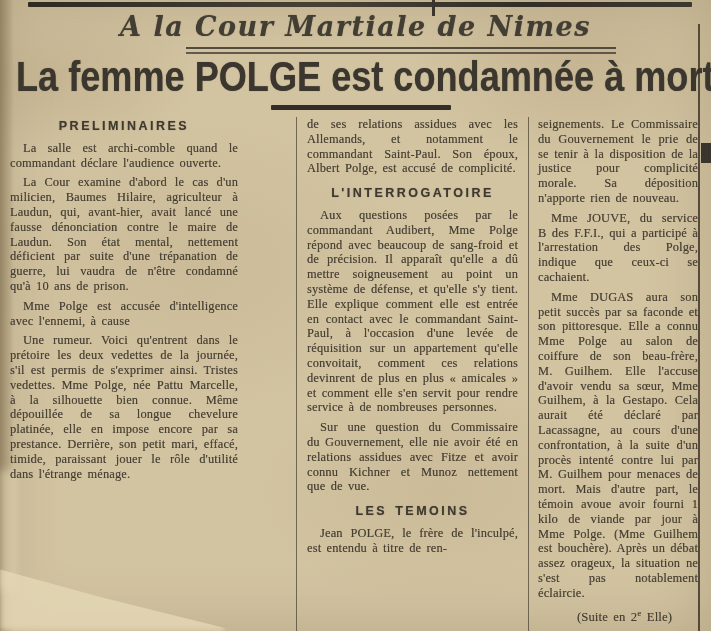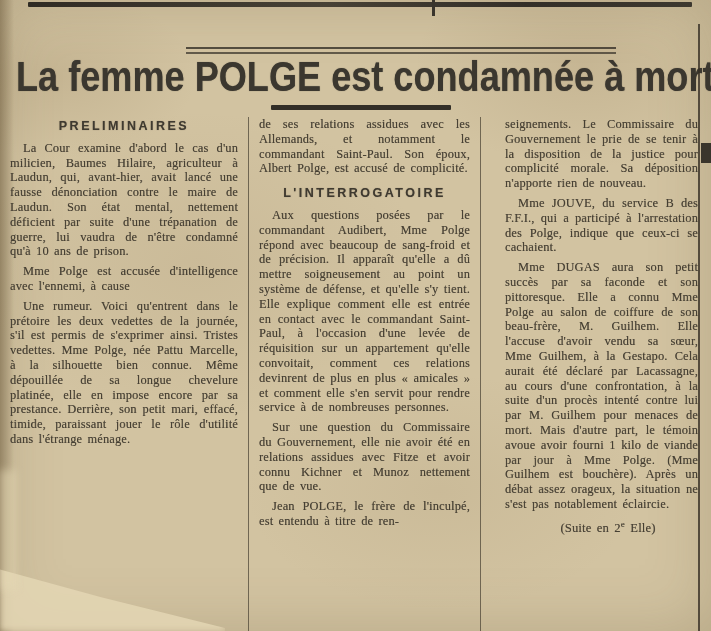--- a/index.html
+++ b/index.html
@@ -64,22 +64,22 @@
   }
   .columns {
     position:absolute; left:10px; top:117px; bottom:0; width:688px;
     display:flex; align-items:stretch;
     font-size:12.3px; line-height:14.8px; color:#453f33;
     text-align:justify; word-spacing:2px; letter-spacing:0.2px;
     text-shadow:0.3px 0.3px 0.5px rgba(60,52,40,0.45);
   }
   .col-1 { width:238px; padding-right:10px; box-sizing:border-box; }
   .col-2 { width:232px; padding:0 10px; box-sizing:border-box;
-           border-left:1px solid rgba(70,62,48,0.7); }
-  .col-3 { flex:1; padding-left:24px; box-sizing:border-box;
+           border-left:1px solid rgba(70,62,48,0.7);margin-left:48px; }
+  .col-3 { flex:1; padding-left:9px; box-sizing:border-box;
            border-left:1px solid rgba(70,62,48,0.7); }
   .col p { margin:0 0 5px 0; text-indent:13px; }
   .col p.no-indent { text-indent:0; }
   .col h2 {
     margin:2px 0 7px 0;
     font-family:"Liberation Sans", sans-serif; font-weight:bold;
     font-size:12.5px; letter-spacing:2.5px; text-align:center; color:#3f3a30;
     text-shadow:0 0 1px rgba(63,58,48,0.5);
   }
   .col h2.spaced { margin-top:10px; }
@@ -100,39 +100,42 @@
 <body>
 
 <div class="scan">
   <div class="left-edge"></div>
   <div class="stain-bl"></div>
   <div class="stain-bl2"></div>
 
   <div class="top-rule"></div>
   <div class="top-tick"></div>
 
+  <div class="kicker">A la Cour Martiale de Nimes</div>
   <div class="kicker-underline"></div>
 
   <h1 class="headline">La femme POLGE est condamnée à mort</h1>
   <div class="headline-bar"></div>
 
   <div class="columns">
 
     <div class="col col-1">
       <h2>PRELIMINAIRES</h2>
+      <p>La salle est archi-comble quand le commandant déclare l'audience ouverte.</p>
       <p>La Cour examine d'abord le cas d'un milicien, Baumes Hilaire, agriculteur à Laudun, qui, avant-hier, avait lancé une fausse dénonciation contre le maire de Laudun. Son état mental, nettement déficient par suite d'une trépanation de guerre, lui vaudra de n'être condamné qu'à 10 ans de prison.</p>
       <p>Mme Polge est accusée d'intelligence avec l'ennemi, à cause</p>
       <p>Une rumeur. Voici qu'entrent dans le prétoire les deux vedettes de la journée, s'il est permis de s'exprimer ainsi. Tristes vedettes. Mme Polge, née Pattu Marcelle, à la silhouette bien connue. Même dépouillée de sa longue chevelure platinée, elle en impose encore par sa prestance. Derrière, son petit mari, effacé, timide, paraissant jouer le rôle d'utilité dans l'étrange ménage.</p>
     </div>
 
     <div class="col col-2">
       <p class="no-indent">de ses relations assidues avec les Allemands, et notamment le commandant Saint-Paul. Son époux, Albert Polge, est accusé de complicité.</p>
       <h2 class="spaced">L'INTERROGATOIRE</h2>
       <p>Aux questions posées par le commandant Audibert, Mme Polge répond avec beaucoup de sang-froid et de précision. Il apparaît qu'elle a dû mettre soigneusement au point un système de défense, et qu'elle s'y tient. Elle explique comment elle est entrée en contact avec le commandant Saint-Paul, à l'occasion d'une levée de réquisition sur un appartement qu'elle convoitait, comment ces relations devinrent de plus en plus « amicales » et comment elle s'en servit pour rendre service à de nombreuses personnes.</p>
       <p>Sur une question du Commissaire du Gouvernement, elle nie avoir été en relations assidues avec Fitze et avoir connu Kichner et Munoz nettement que de vue.</p>
+      <h2 class="spaced">LES TEMOINS</h2>
       <p>Jean POLGE, le frère de l'inculpé, est entendu à titre de ren-</p>
     </div>
 
     <div class="col col-3">
       <p class="no-indent">seignements. Le Commissaire du Gouvernement le prie de se tenir à la disposition de la justice pour complicité morale. Sa déposition n'apporte rien de nouveau.</p>
       <p>Mme JOUVE, du service B des F.F.I., qui a participé à l'arrestation des Polge, indique que ceux-ci se cachaient.</p>
       <p>Mme DUGAS aura son petit succès par sa faconde et son pittoresque. Elle a connu Mme Polge au salon de coiffure de son beau-frère, M. Guilhem. Elle l'accuse d'avoir vendu sa sœur, Mme Guilhem, à la Gestapo. Cela aurait été déclaré par Lacassagne, au cours d'une confrontation, à la suite d'un procès intenté contre lui par M. Guilhem pour menaces de mort. Mais d'autre part, le témoin avoue avoir fourni 1 kilo de viande par jour à Mme Polge. (Mme Guilhem est bouchère). Après un débat assez orageux, la situation ne s'est pas notablement éclaircie.</p>
       <p class="continuation"><span>(Suite en 2</span><sup>e</sup><span> Elle)</span></p>
     </div>
 

